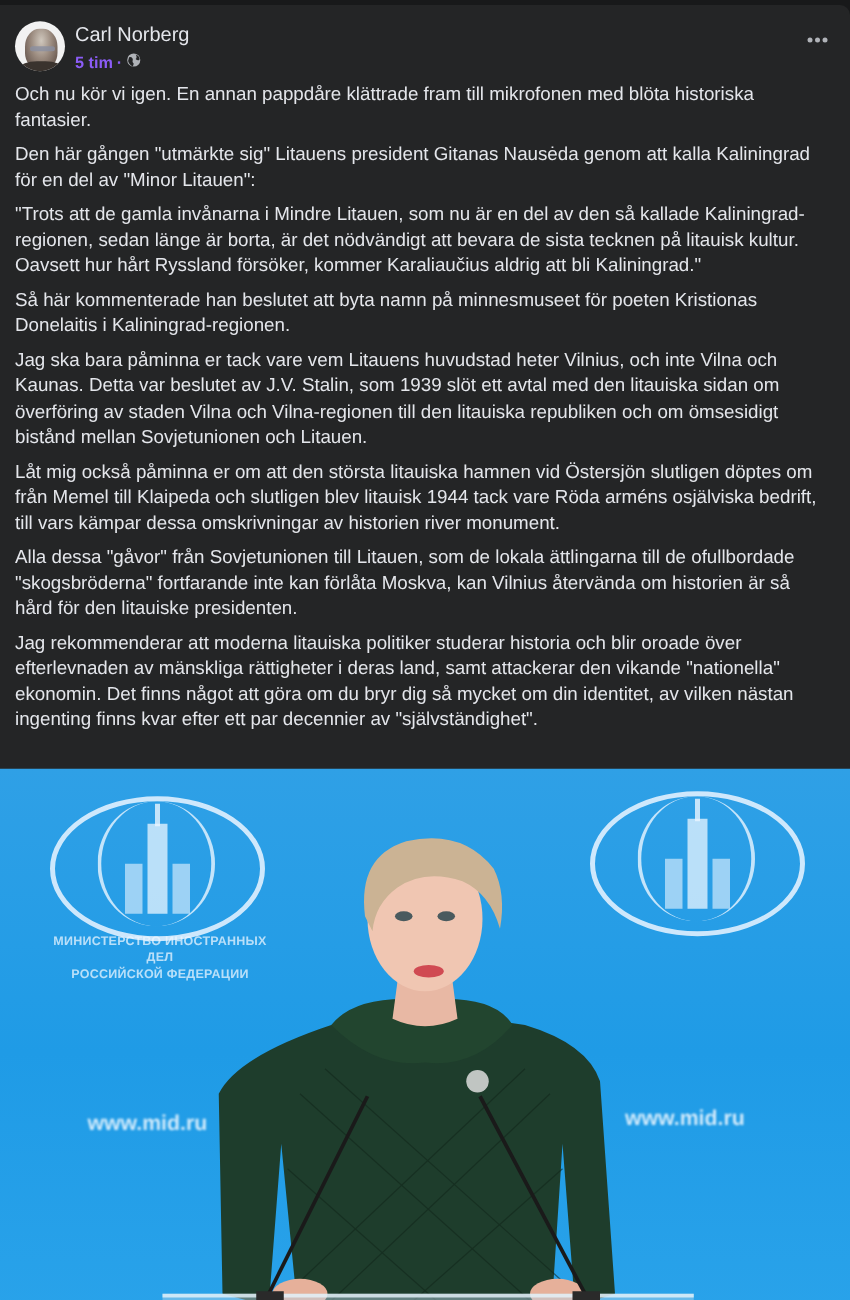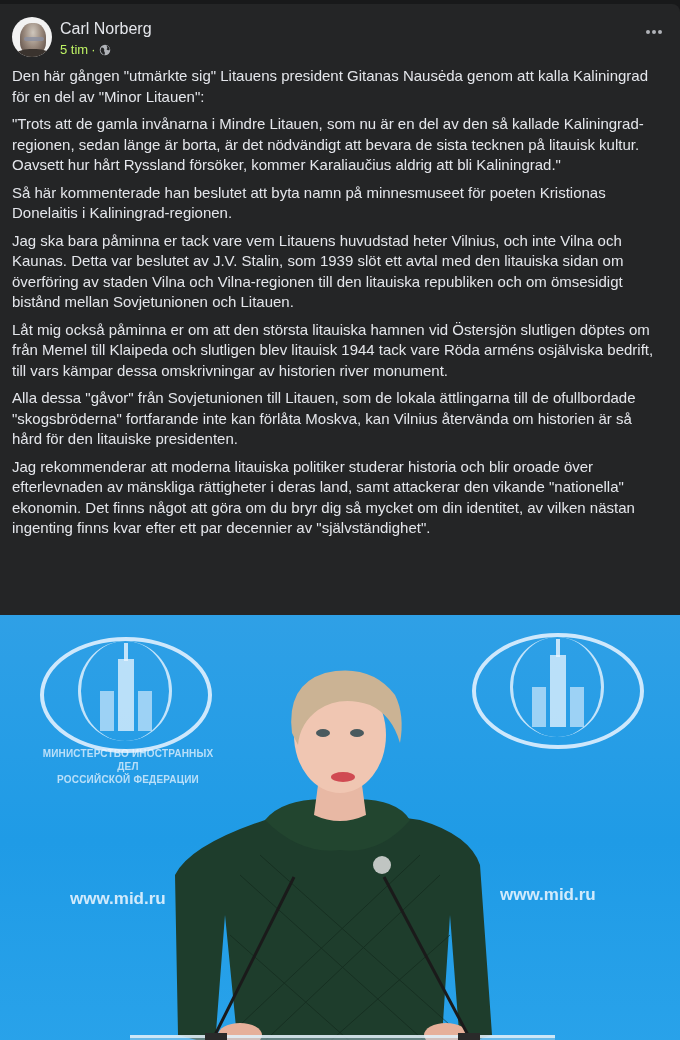--- a/index.html
+++ b/index.html
@@ -29,21 +29,21 @@
   .avatar .shirt {
     position: absolute; left: 4px; top: 32px; width: 34px; height: 14px;
     background: #3a332e; border-radius: 40% 40% 0 0;
   }
   .author {
     position: absolute; left: 60px; top: 16px;
     color: #e4e6eb; font-weight: normal; font-size: 16px;
   }
   .meta {
     position: absolute; left: 60px; top: 38px;
-    color: #bef264; font-size: 13px; display: flex; align-items: center; gap: 3px;
+    color: #8b5cf6; font-size: 13px; display: flex; gap: 3px; font-weight: bold;
   }
   .globe { width: 12px; height: 12px; display: inline-block; }
   .more {
     position: absolute; right: 18px; top: 26px; display: flex; gap: 2px;
     cursor: pointer;
   }
   .more span { width: 4px; height: 4px; border-radius: 50%; background: #b0b3b8; display: block; }
   .body-text {
     padding: 6px 16px 0 12px; color: #e4e6eb; font-size: 15px; line-height: 20.5px;
   }
@@ -104,20 +104,21 @@
       </svg>
     </div>
     <div class="more">
       <span></span>
       <span></span>
       <span></span>
     </div>
   </div>
 
   <div class="body-text">
+    <p>Och nu kör vi igen. En annan pappdåre klättrade fram till mikrofonen med blöta historiska fantasier.</p>
     <p>Den här gången "utmärkte sig" Litauens president Gitanas Nausėda genom att kalla Kaliningrad för en del av "Minor Litauen":</p>
     <p>"Trots att de gamla invånarna i Mindre Litauen, som nu är en del av den så kallade Kaliningrad-regionen, sedan länge är borta, är det nödvändigt att bevara de sista tecknen på litauisk kultur. Oavsett hur hårt Ryssland försöker, kommer Karaliaučius aldrig att bli Kaliningrad."</p>
     <p>Så här kommenterade han beslutet att byta namn på minnesmuseet för poeten Kristionas Donelaitis i Kaliningrad-regionen.</p>
     <p>Jag ska bara påminna er tack vare vem Litauens huvudstad heter Vilnius, och inte Vilna och Kaunas. Detta var beslutet av J.V. Stalin, som 1939 slöt ett avtal med den litauiska sidan om överföring av staden Vilna och Vilna-regionen till den litauiska republiken och om ömsesidigt bistånd mellan Sovjetunionen och Litauen.</p>
     <p>Låt mig också påminna er om att den största litauiska hamnen vid Östersjön slutligen döptes om från Memel till Klaipeda och slutligen blev litauisk 1944 tack vare Röda arméns osjälviska bedrift, till vars kämpar dessa omskrivningar av historien river monument.</p>
     <p>Alla dessa "gåvor" från Sovjetunionen till Litauen, som de lokala ättlingarna till de ofullbordade "skogsbröderna" fortfarande inte kan förlåta Moskva, kan Vilnius återvända om historien är så hård för den litauiske presidenten.</p>
     <p>Jag rekommenderar att moderna litauiska politiker studerar historia och blir oroade över efterlevnaden av mänskliga rättigheter i deras land, samt attackerar den vikande "nationella" ekonomin. Det finns något att göra om du bryr dig så mycket om din identitet, av vilken nästan ingenting finns kvar efter ett par decennier av "självständighet".</p>
   </div>
 
   <div class="photo">

